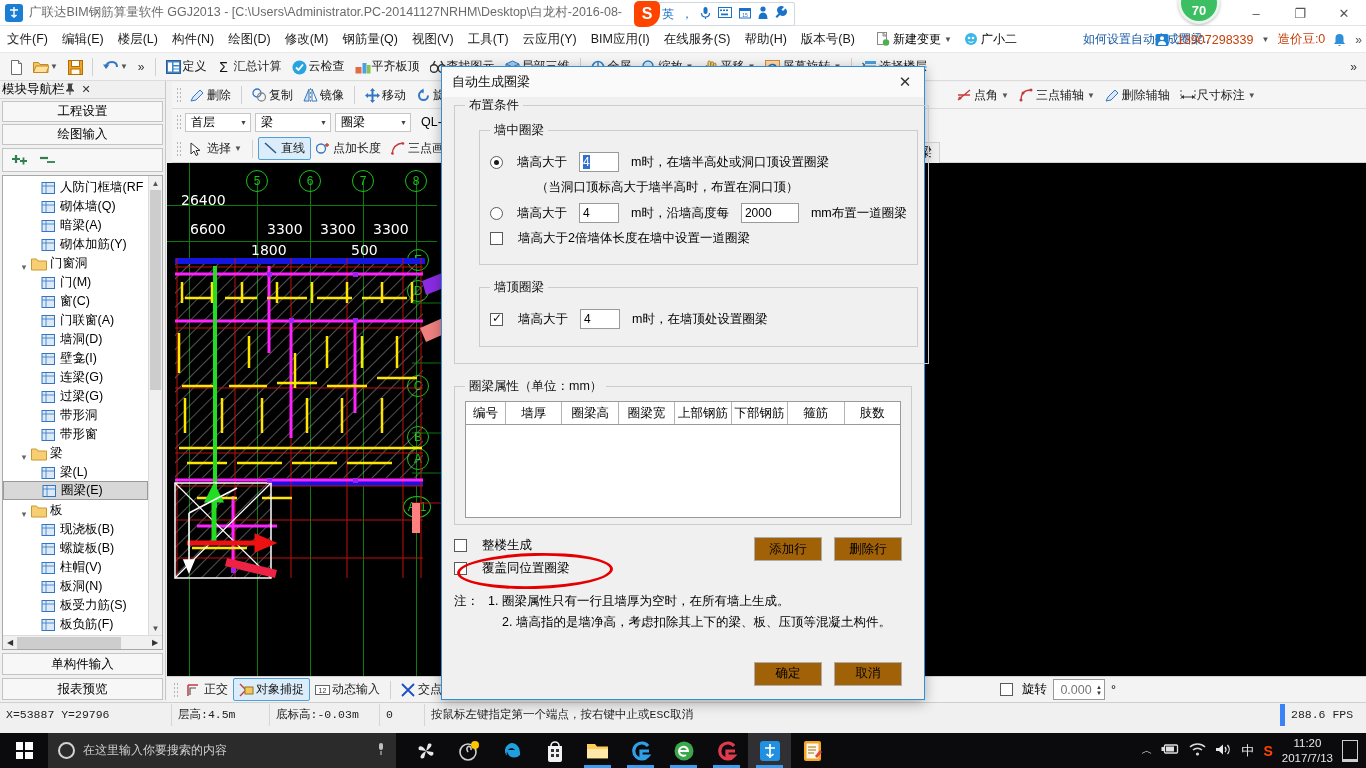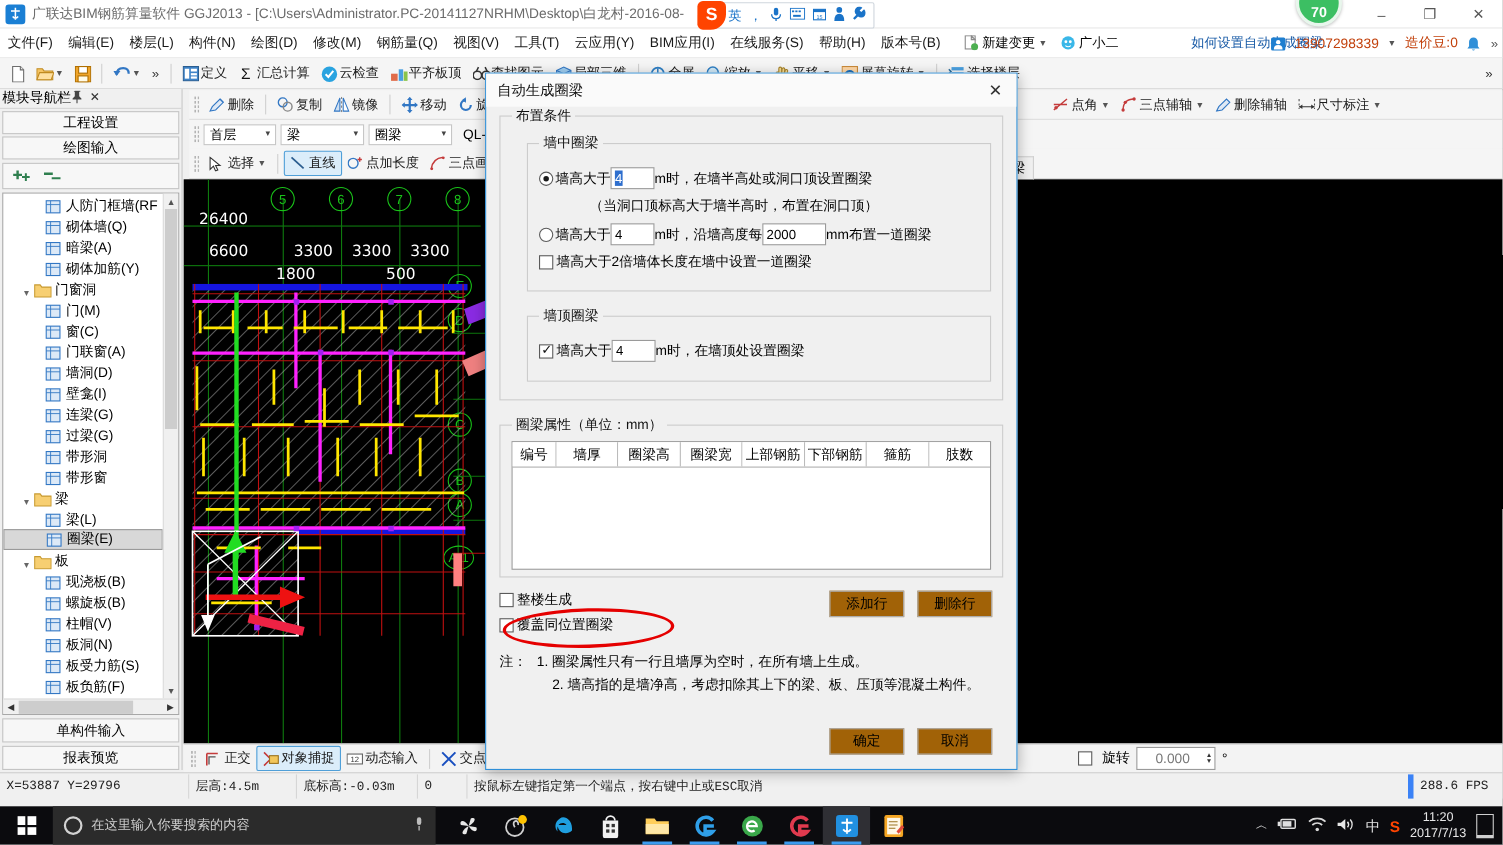--- a/index.html
+++ b/index.html
@@ -189,21 +189,21 @@
     box-shadow: 0 3px 12px rgba(0,0,0,.30);
   }
   .dlg-title {
     height: 30px; display: flex; align-items: center; justify-content: space-between;
     padding: 0 6px 0 10px; background: #fafafa; font-size: 13px; color: #111;
   }
   .dlg-x { width: 26px; height: 22px; display: flex; align-items: center; justify-content: center; font-size: 15px; color: #333; }
   .dlg-body { padding: 0 12px; }
   fieldset.grp { border: 1px solid #ccc; margin: 0; padding: 6px 10px 10px 10px; }
   fieldset.grp > legend { font-size: 12.5px; padding: 0 4px; color: #111; }
-  .row { display: flex; align-items: center; gap: 0; font-size: 12.5px; margin: 7px 0; white-space: nowrap; }
+  .row { display: flex; align-items: center; gap: 12px; font-size: 12.5px; margin: 7px 0; white-space: nowrap; }
   .radio {
     width: 13px; height: 13px; border-radius: 50%; border: 1px solid #5a5a5a; background: #fff;
     flex: none; position: relative; margin-right: 2px;
   }
   .radio.on::after {
     content: ""; position: absolute; left: 3px; top: 3px; width: 5px; height: 5px;
     border-radius: 50%; background: #1a1a1a;
   }
   .cbx {
     width: 13px; height: 13px; border: 1px solid #5a5a5a; background: #fff; flex: none;
@@ -1171,21 +1171,21 @@
         <svg width="14" height="14" viewBox="0 0 14 14">
             <path d="M1 1 L13 13 M13 1 L1 13" stroke="#1a50c0" stroke-width="1.8"></path>
           </svg>
       </span>
       <span>交点</span>
     </div>
     <div style="flex:1"></div>
     <div class="row" style="margin:0;gap:6px;padding-right:250px">
       <span class="cbx"></span>
       <span>旋转</span>
-      <span style="display:flex;align-items:center;border:1px solid #9a9a9a;background:#fff;height:21px;width:72px;padding:0 2px">
+      <span style="display:flex;align-items:center;border:1px solid #9a9a9a;background:#fff;height:21px;width:52px;padding:0 2px">
         <span style="flex:1;text-align:center;color:#777;font-size:12.5px">0.000</span>
         <span style="display:flex;flex-direction:column;font-size:6px;color:#333;line-height:1">
             <span>▲</span>
             <span>▼</span>
           </span>
       </span>
       <span>°</span>
     </div>
   </div>
 

